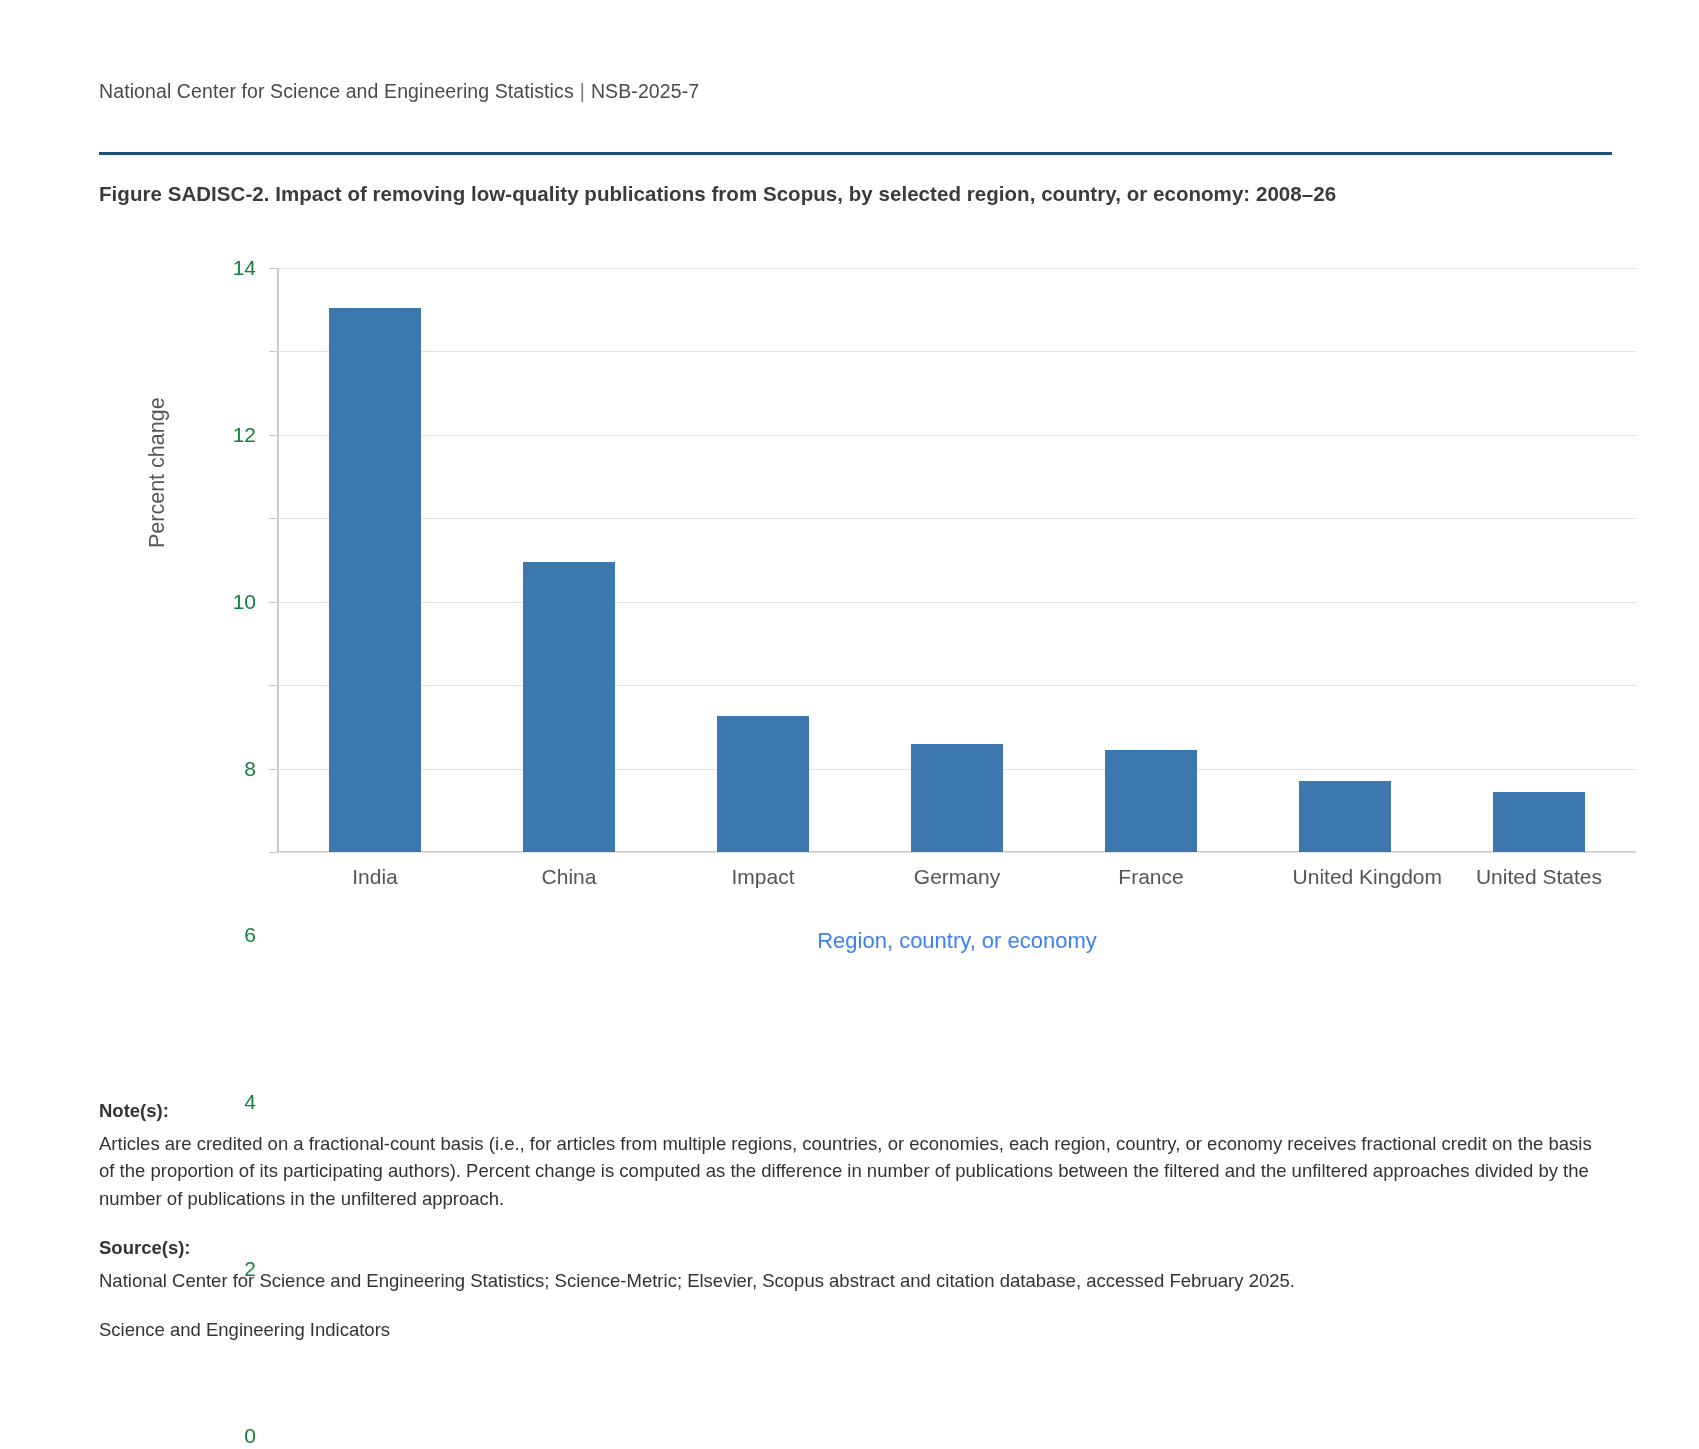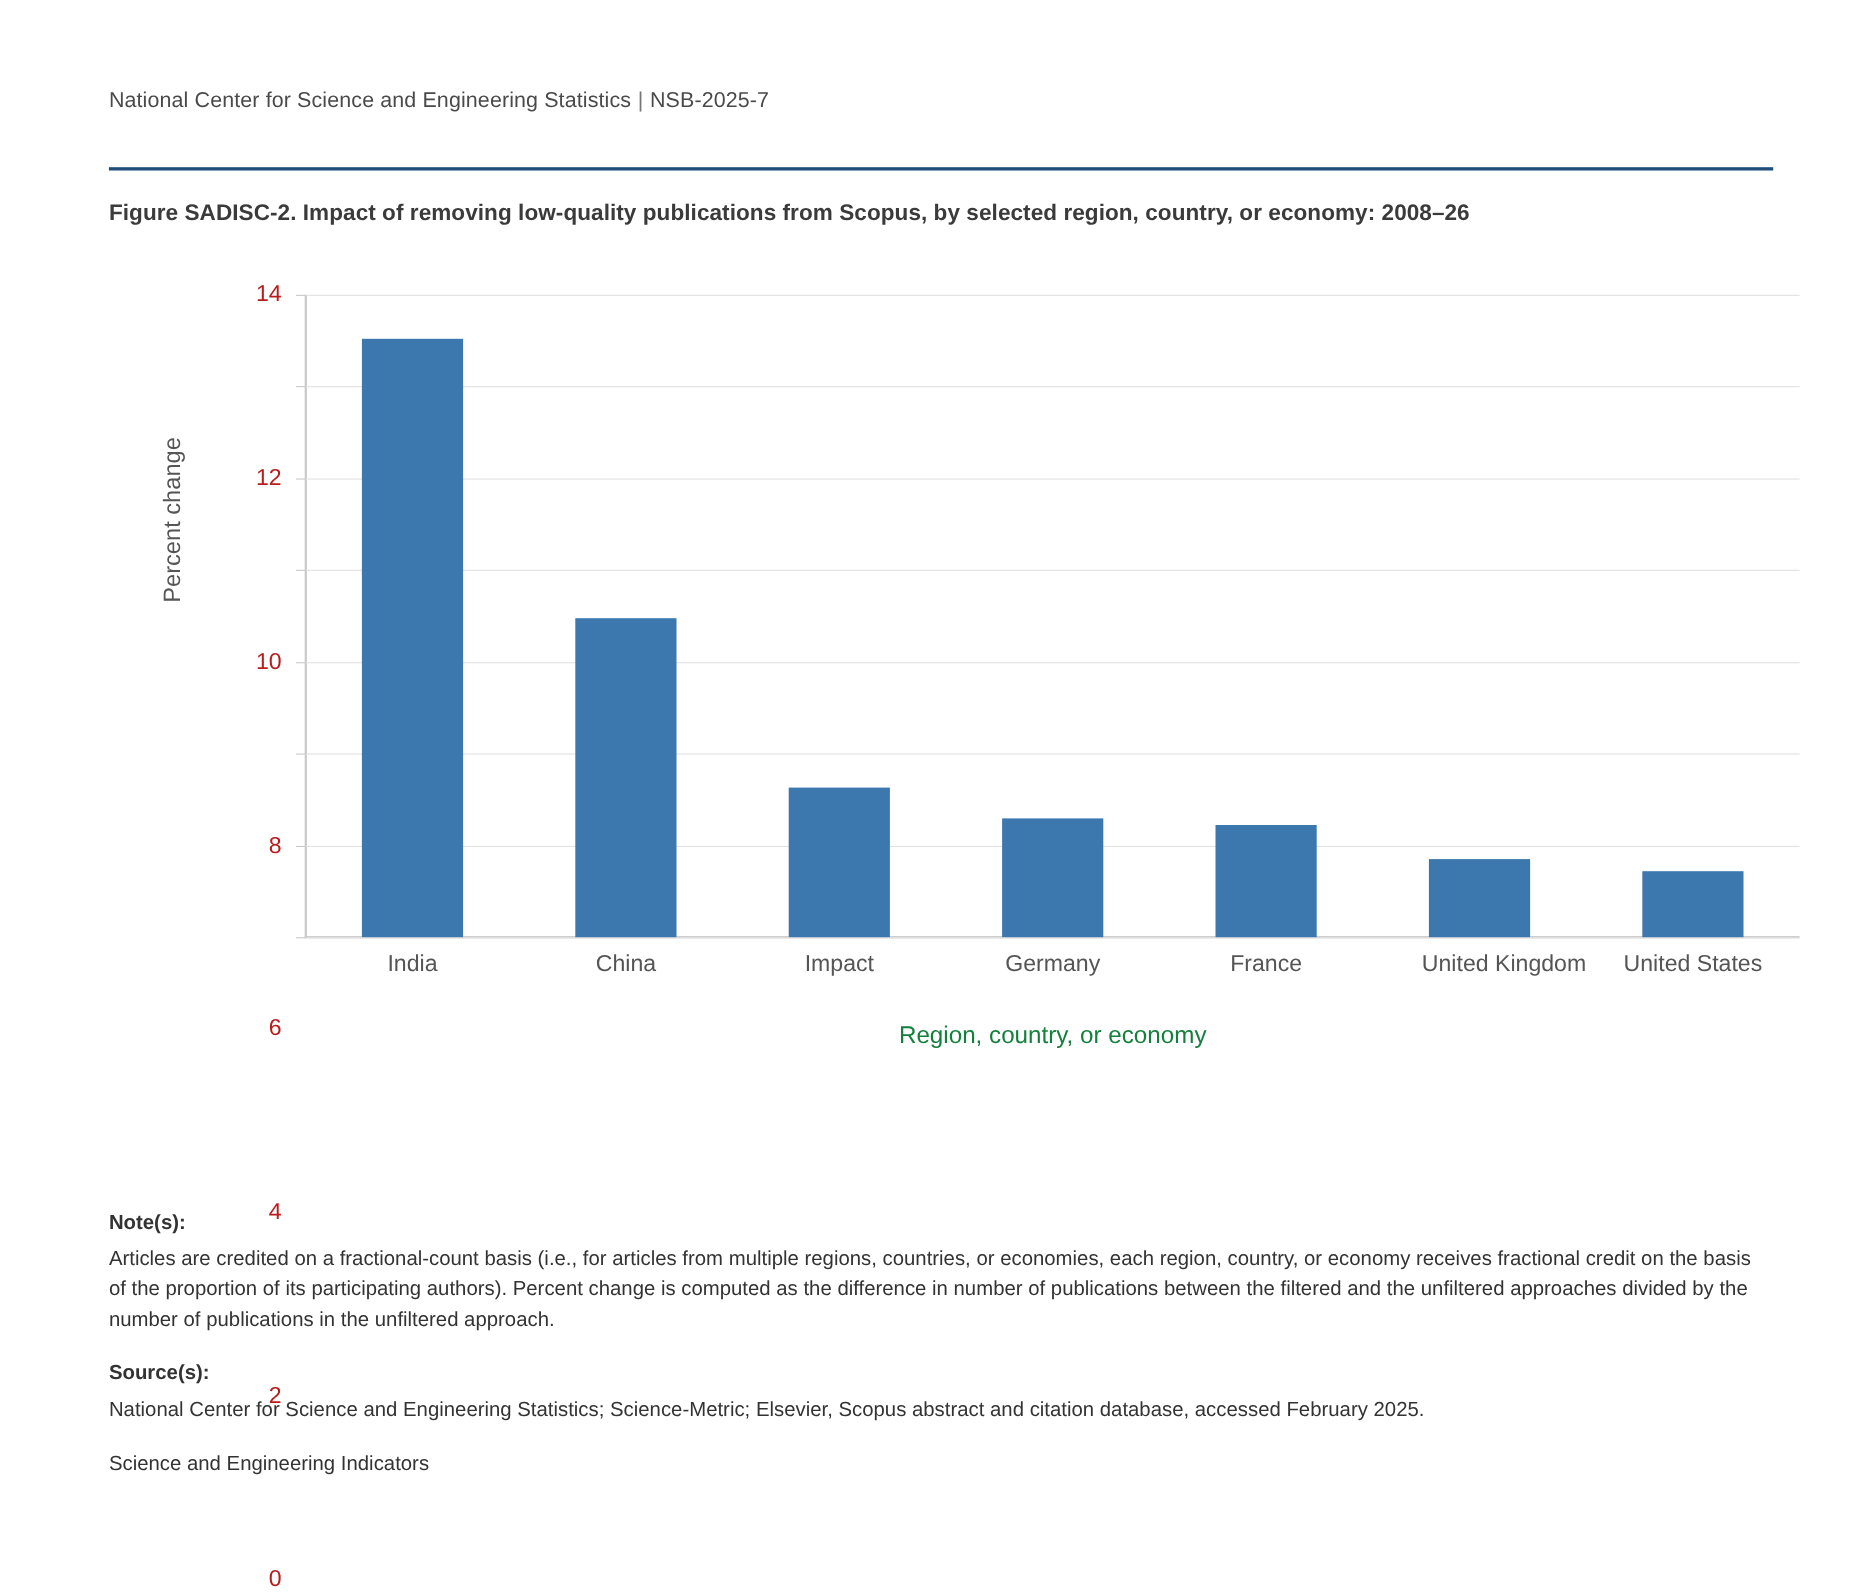--- a/index.html
+++ b/index.html
@@ -90,21 +90,21 @@
     width: 1359px;
     height: 2px;
     background: #c9c9c9;
   }
   .tick-label {
     position: absolute;
     right: 100%;
     margin-right: 22px;
     transform: translateY(-50%);
     font-size: 21px;
-    color: #b91c1c;
+    color: #15803d;
     white-space: nowrap;
   }
   .tick-mark {
     position: absolute;
     left: -9px;
     width: 9px;
     height: 1px;
     background: #c9c9c9;
   }
   .bars {
@@ -136,21 +136,21 @@
     color: #555;
     white-space: nowrap;
   }
   .x-axis-title {
     position: absolute;
     left: 179px;
     width: 1358px;
     top: 692px;
     text-align: center;
     font-size: 22px;
-    color: #15803d;
+    color: #3b82f6;
   }
 
   
   .notes {
     position: absolute;
     left: 99px;
     top: 1097px;
     width: 1500px;
     font-size: 18.5px;
     color: #333;

